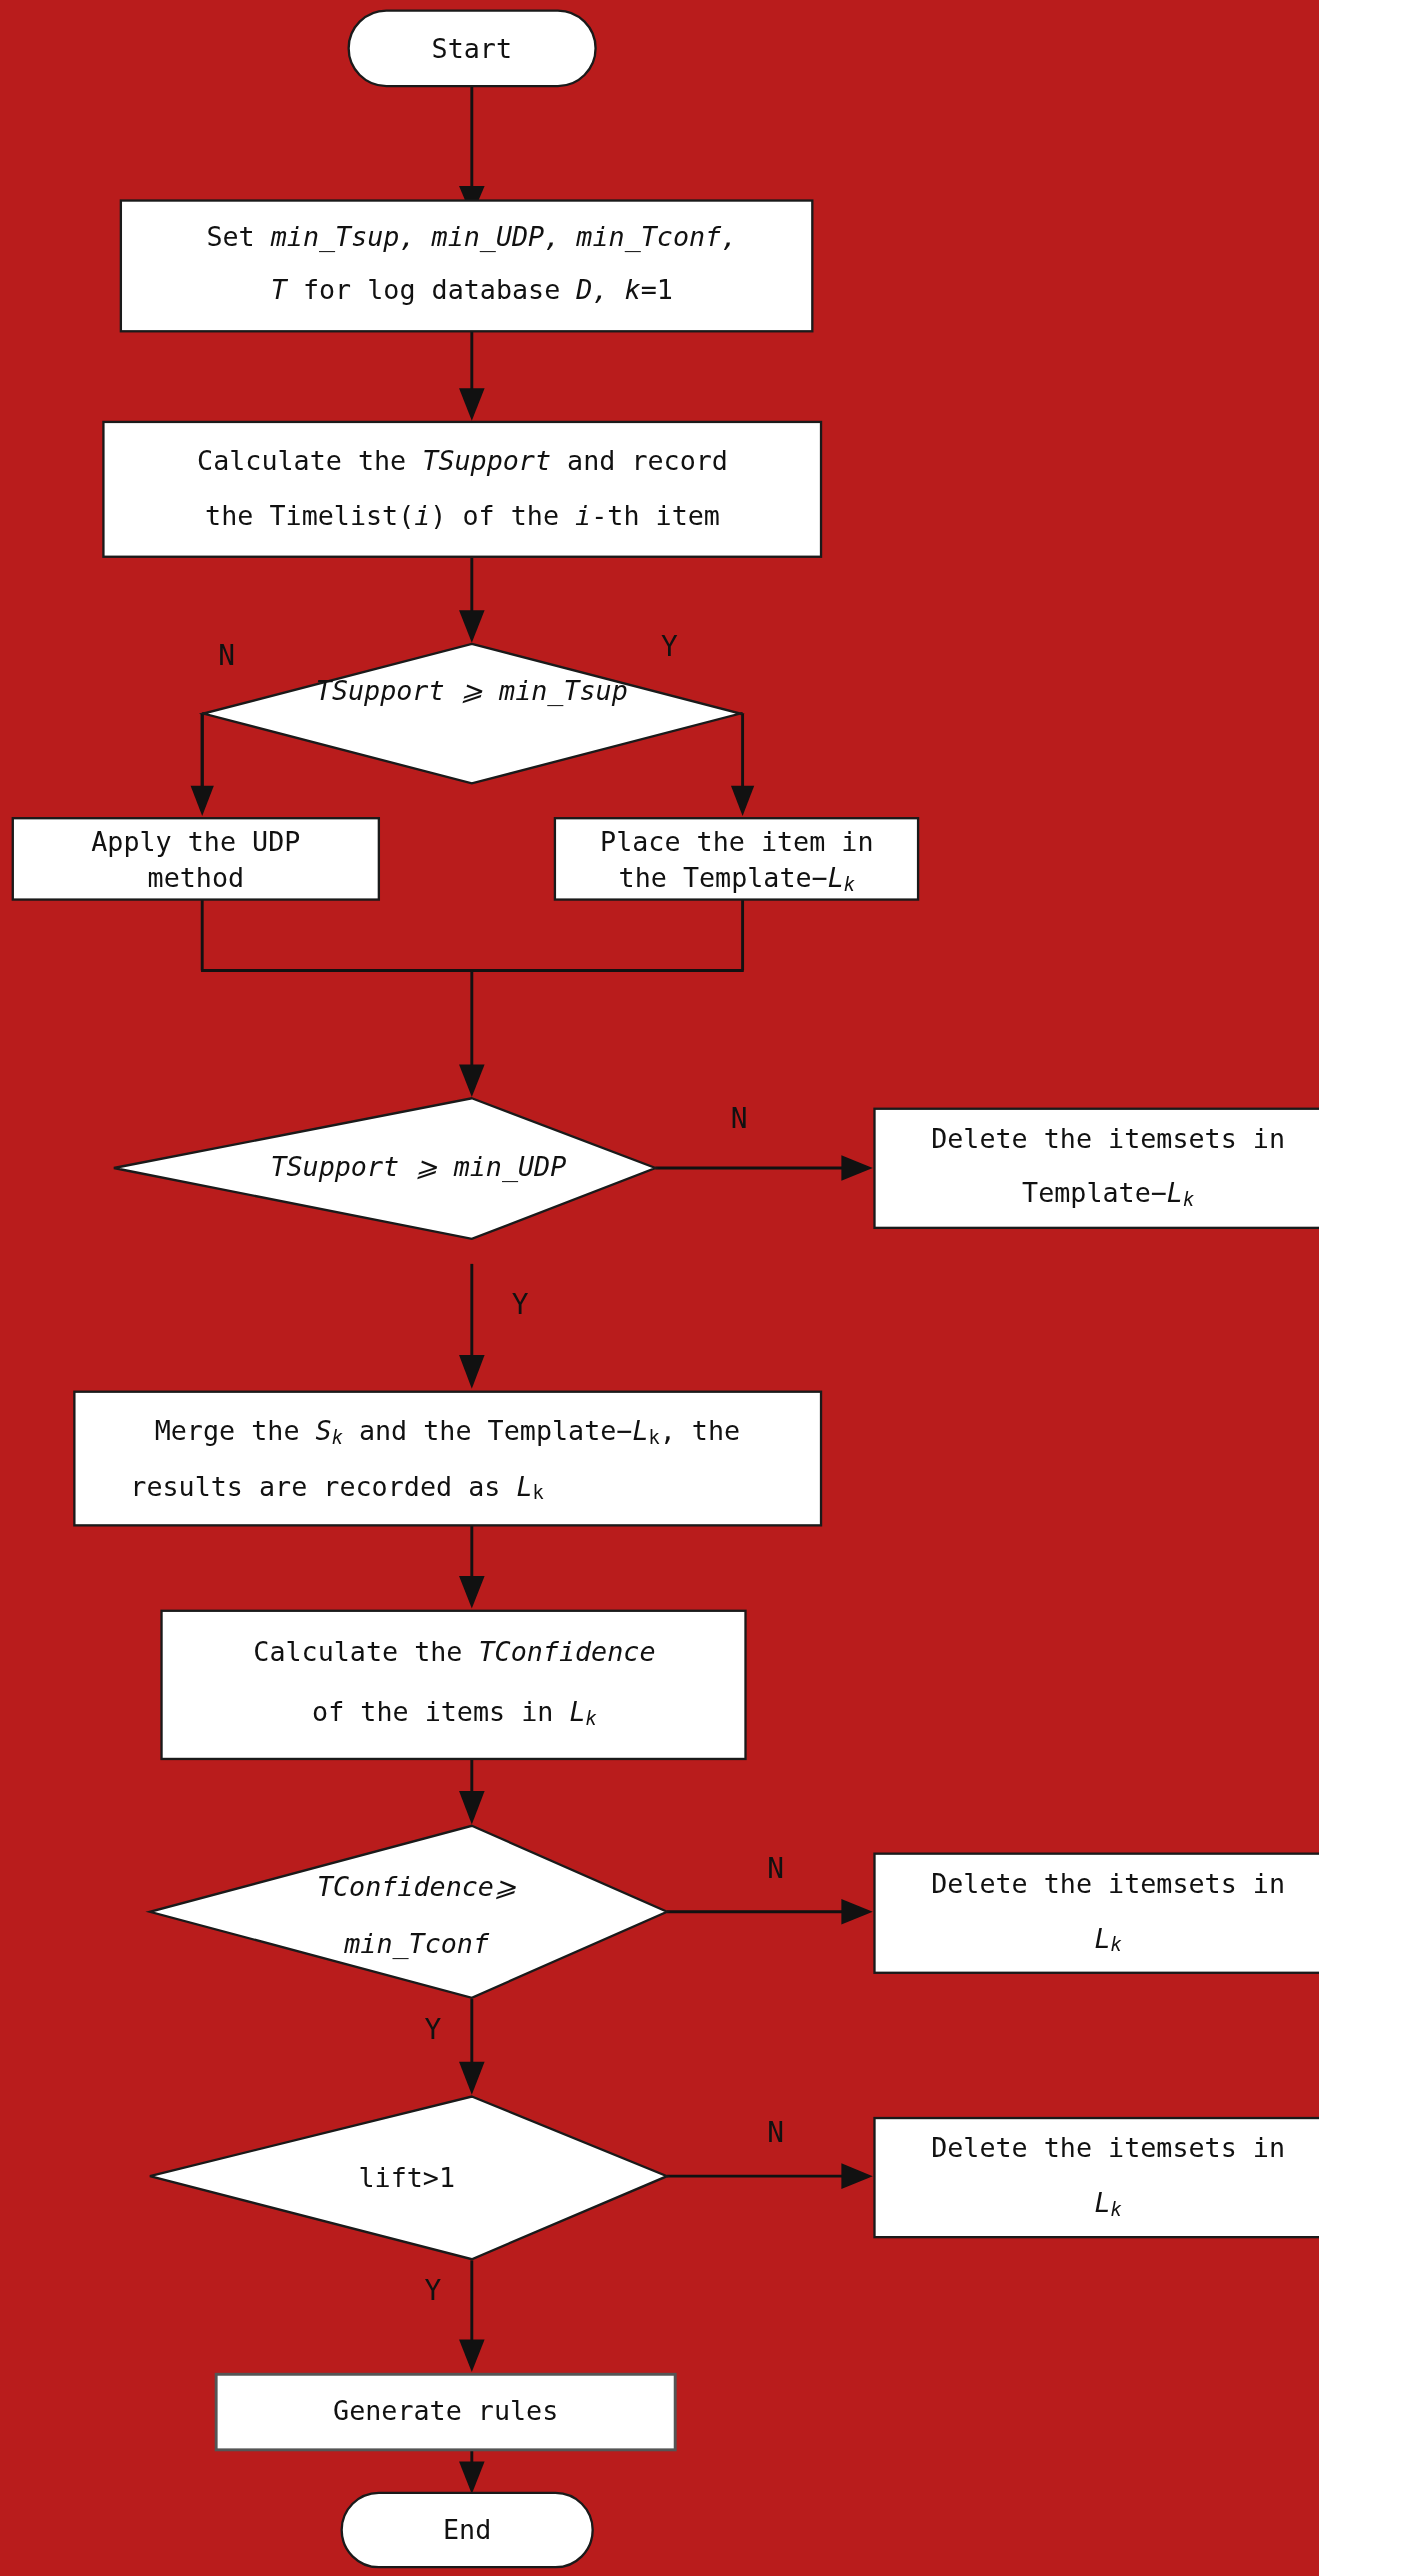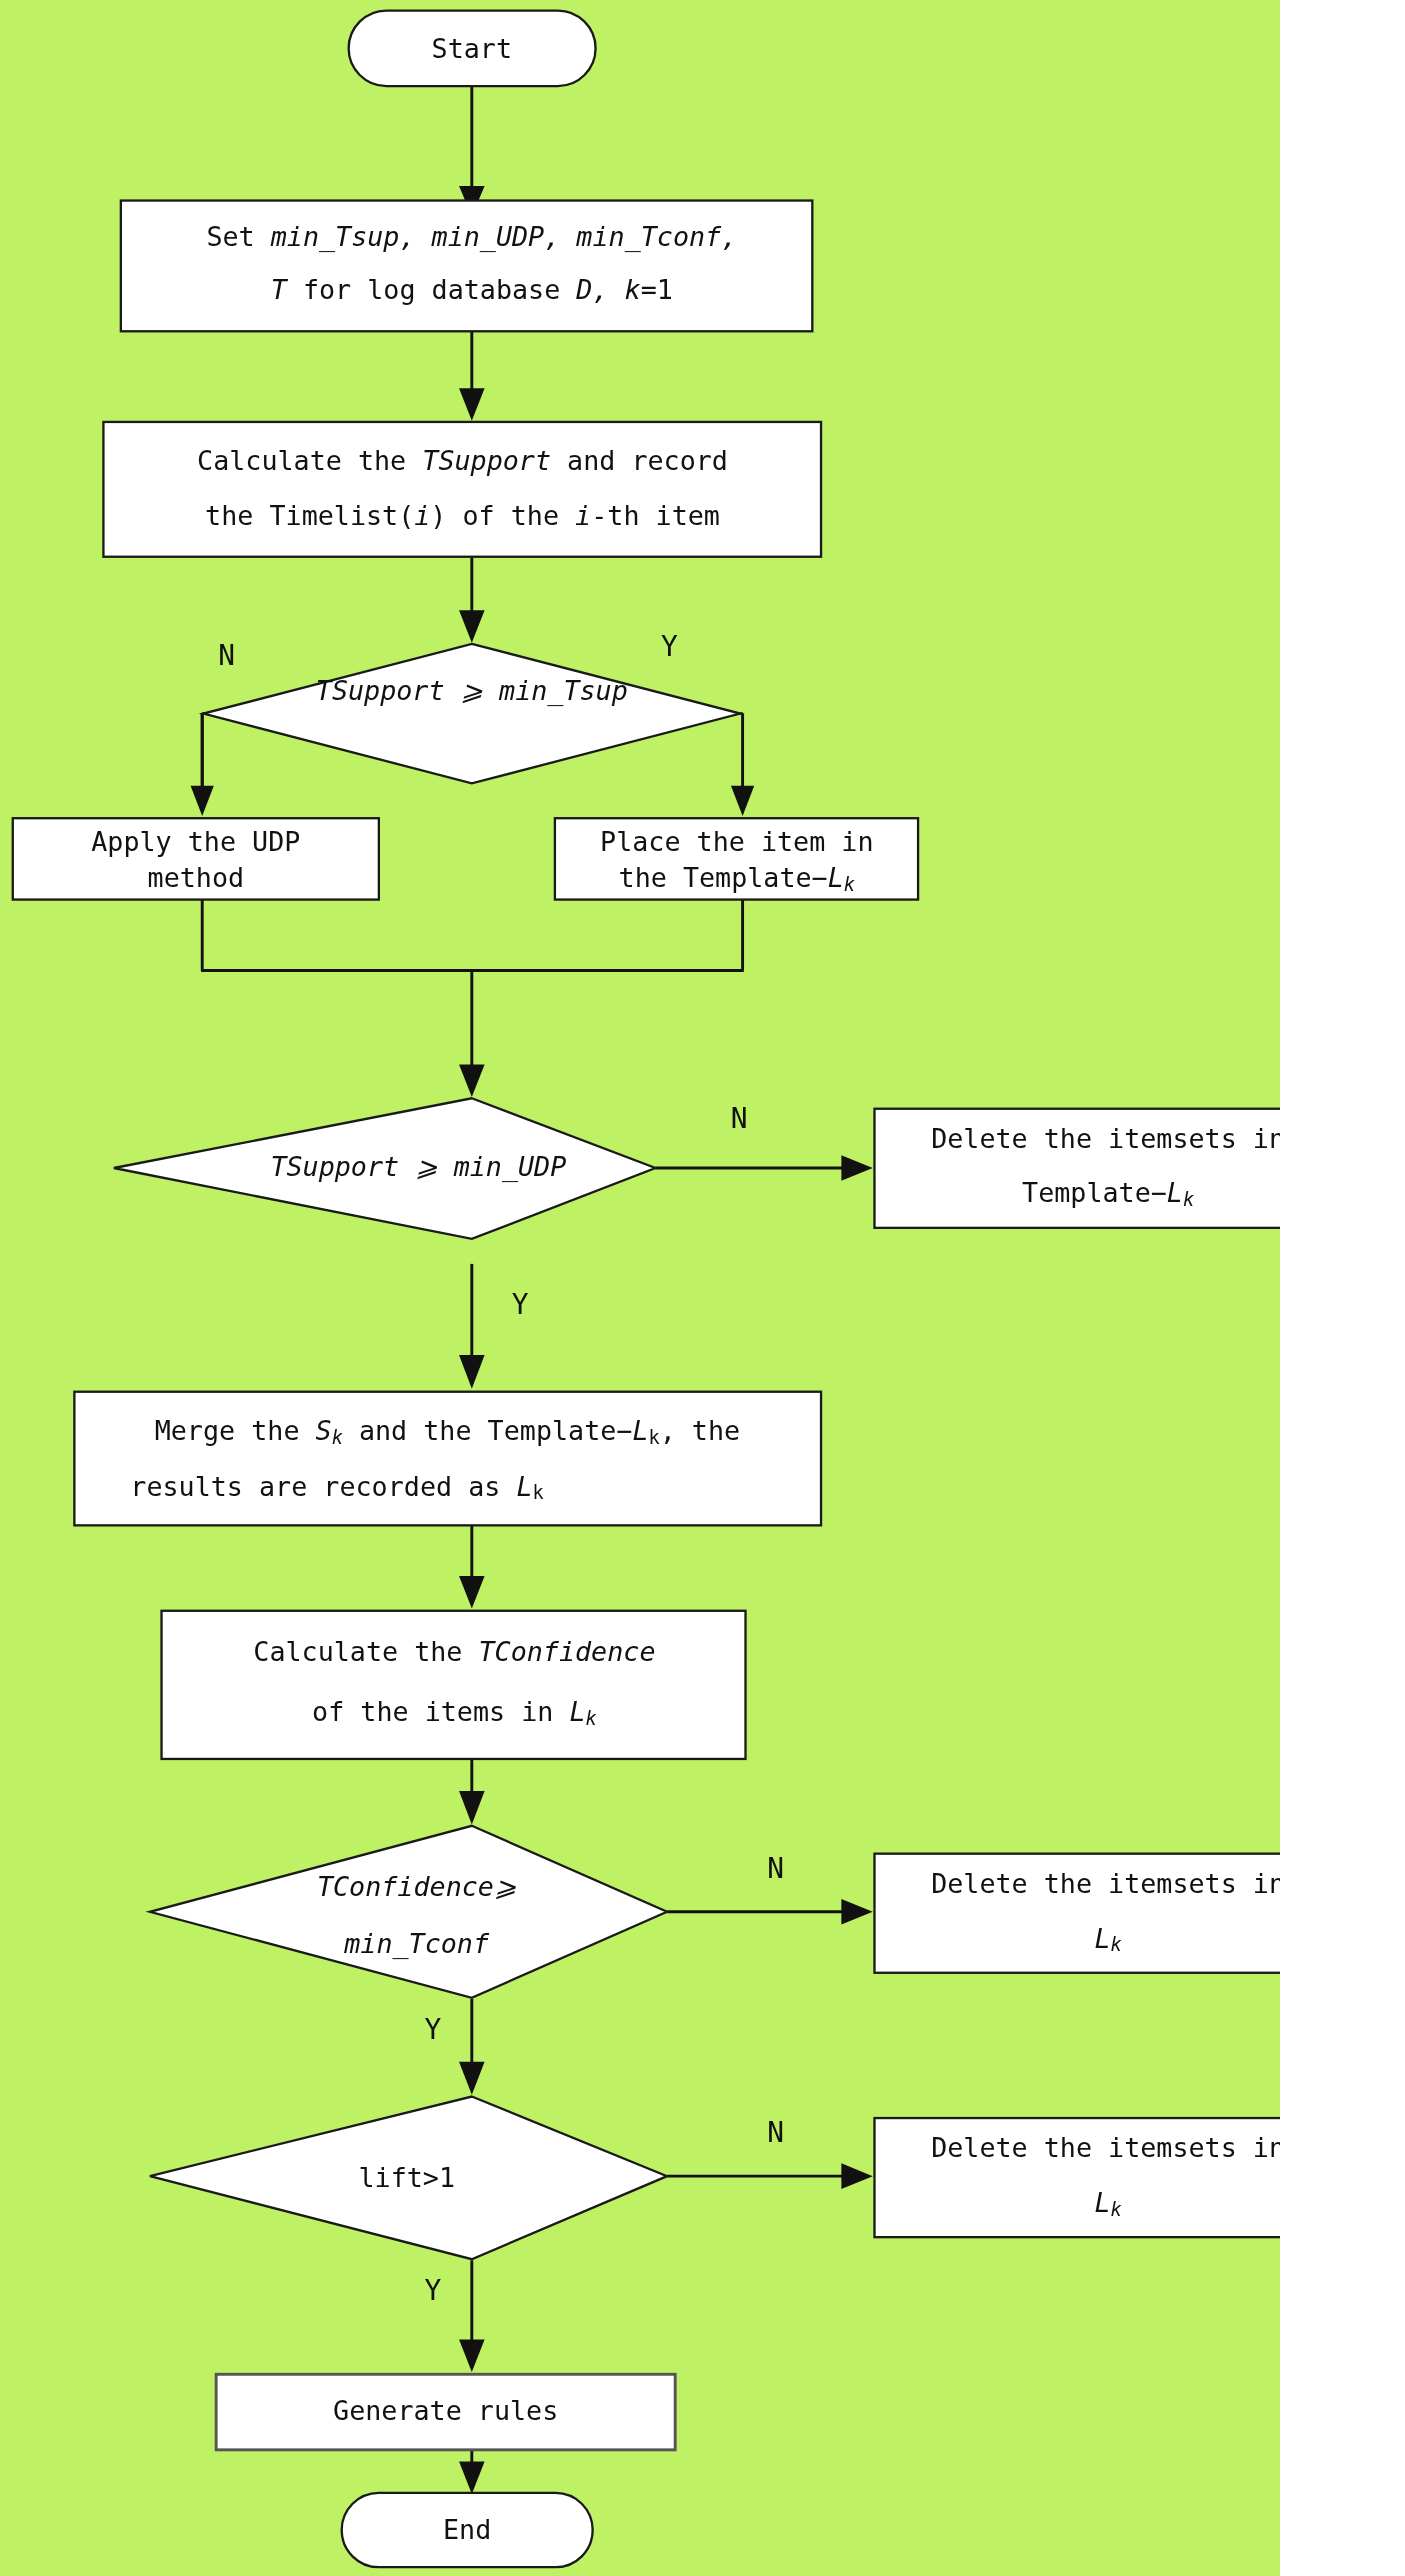--- a/index.html
+++ b/index.html
@@ -7,22 +7,23 @@
     padding: 0;
     background: #ffffff;
   }
   body {
     font-family: "DejaVu Sans Mono", monospace;
   }
   #canvas {
     position: relative;
     width: 1280px;
     height: 2576px;
-    background: #bef264;
+    background: #b91c1c;
     overflow: hidden;
+    padding-left: 39px;
   }
   #flow-svg {
     position: absolute;
     top: 0;
     left: 0;
     width: 1405px;
     height: 2576px;
   }
   .node-text {
     font-family: "DejaVu Sans Mono", monospace;

